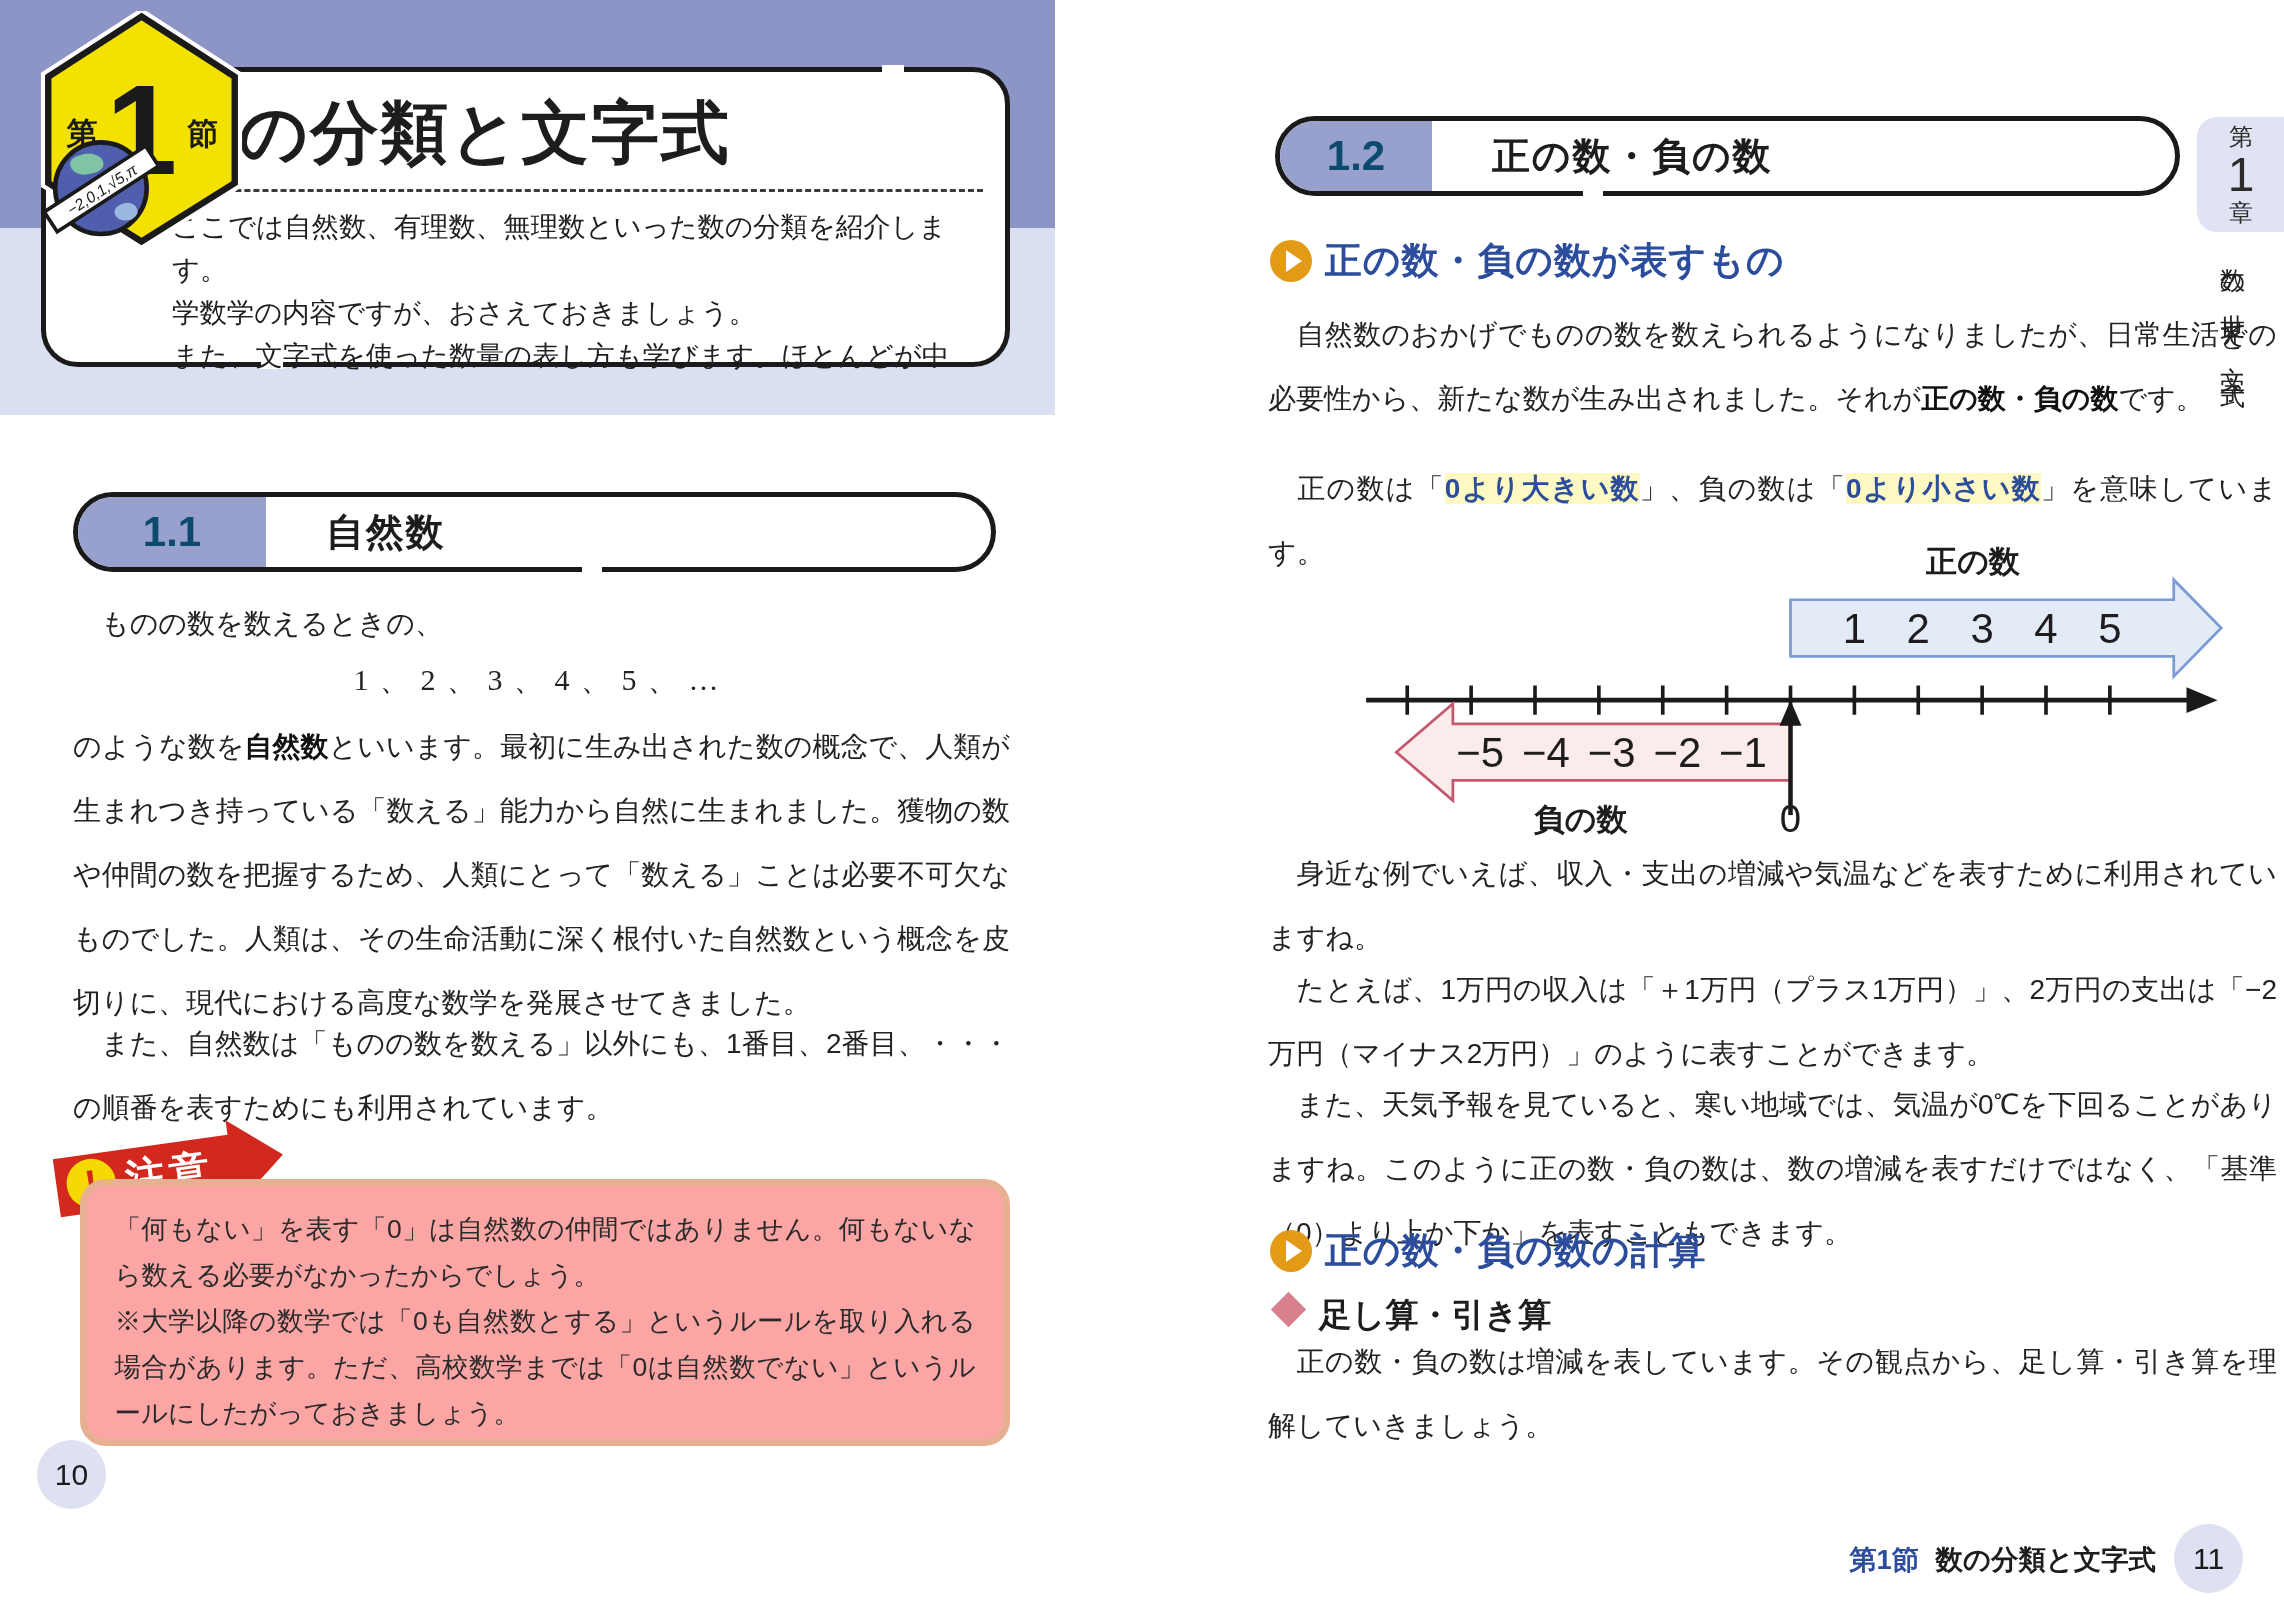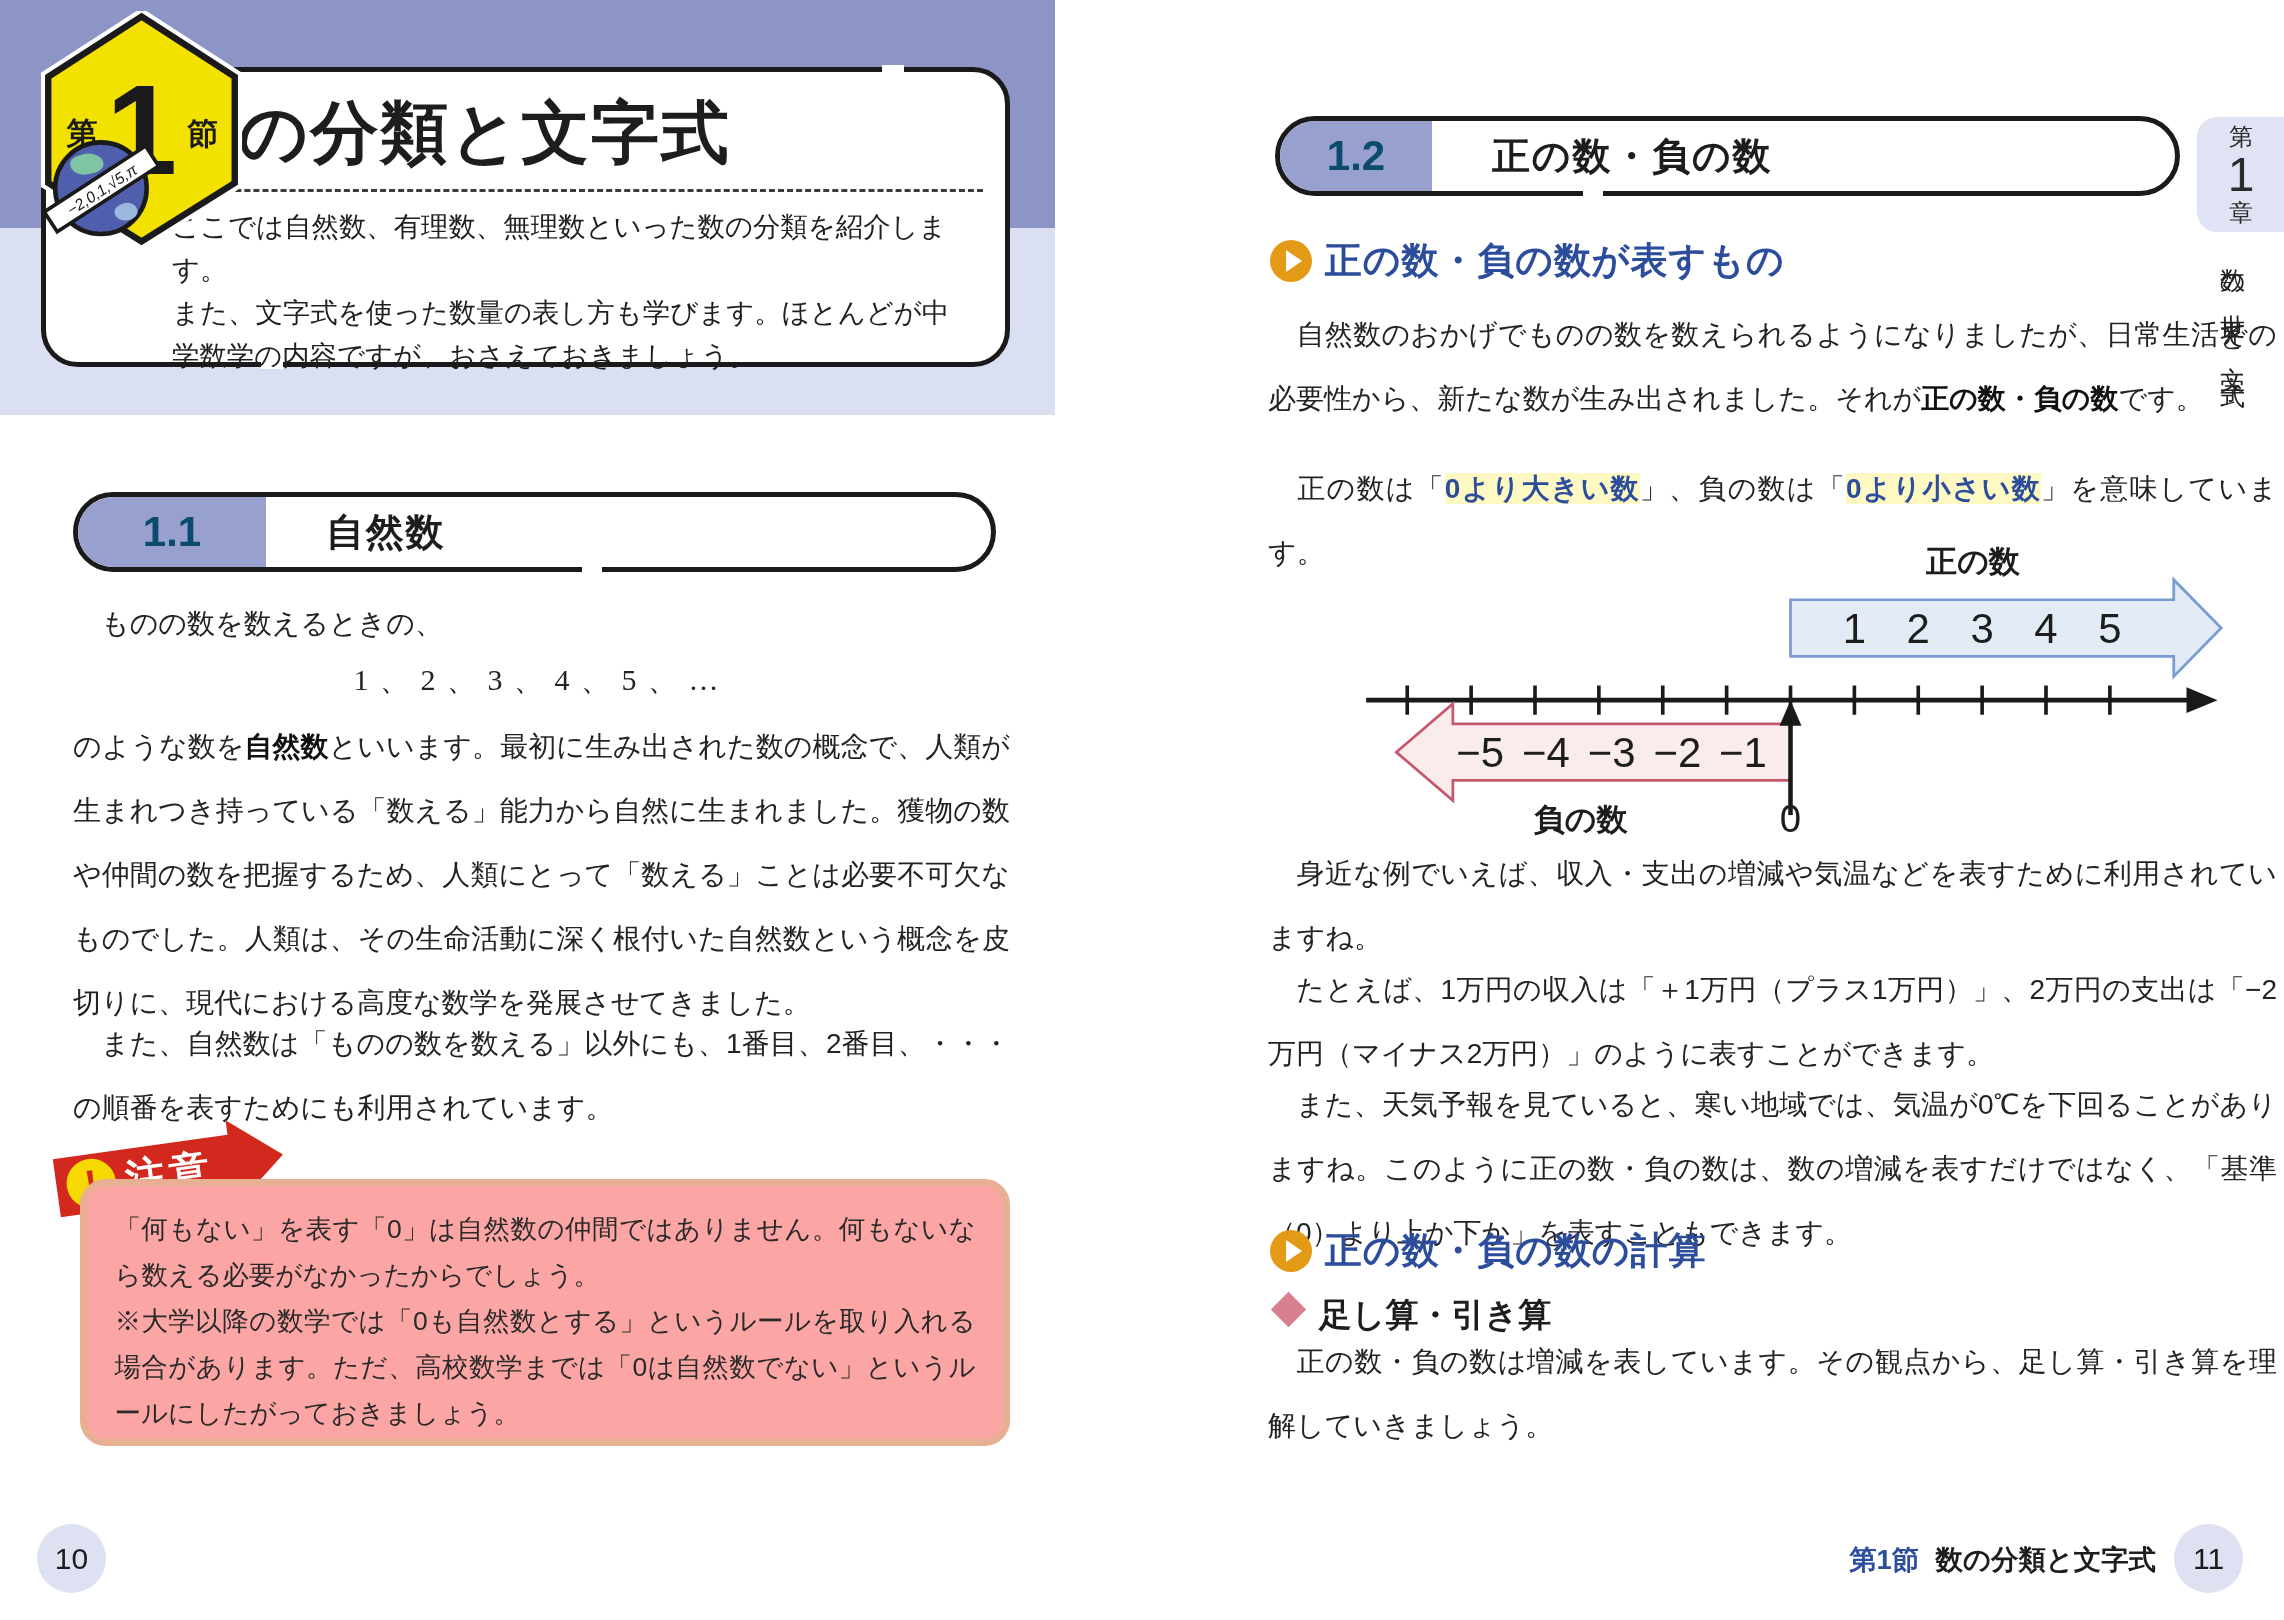--- a/index.html
+++ b/index.html
@@ -72,22 +72,22 @@
     <div class="abs band-dark"></div>
     <div class="abs band-light"></div>
 
     <div class="abs header-box">
       <div class="slit slit-top"></div>
       <div class="slit slit-bottom"></div>
       <div class="abs chapter-title">数の分類と文字式</div>
       <div class="abs title-dash"></div>
       <div class="abs header-desc">
         <div>ここでは自然数、有理数、無理数といった数の分類を紹介します。</div>
+        <div>学数学の内容ですが、おさえておきましょう。</div>
         <div>また、文字式を使った数量の表し方も学びます。ほとんどが中</div>
-        <div>学数学の内容ですが、おさえておきましょう。</div>
       </div>
     </div>
 
     <svg class="abs" style="left:38px;top:11px;" width="207" height="245" viewBox="0 0 226 268">
       <polygon points="113,6 215,72 215,188 113,252 11,188 11,72" fill="#f3e100" stroke="#ffffff" stroke-width="16"></polygon>
       <polygon points="113,6 215,72 215,188 113,252 11,188 11,72" fill="#f3e100" stroke="#1a1a1a" stroke-width="7"></polygon>
       <text x="48" y="146" font-size="34" font-weight="bold" fill="#1a1a1a" text-anchor="middle">第</text>
       <text x="113" y="178" font-size="140" font-weight="bold" fill="#1a1a1a" text-anchor="middle">1</text>
       <text x="180" y="146" font-size="34" font-weight="bold" fill="#1a1a1a" text-anchor="middle">節</text>
     </svg>
@@ -126,21 +126,21 @@
         <text x="50" y="75" font-size="42" font-weight="bold" fill="#d2281e" text-anchor="middle">!</text>
         <text x="88" y="76" font-size="44" font-weight="bold" fill="#ffffff" letter-spacing="4">注意</text>
       </g>
     </svg>
 
     <div class="abs caution-box">
       <div>「何もない」を表す「0」は自然数の仲間ではありません。何もないなら数える必要がなかったからでしょう。</div>
       <div>※大学以降の数学では「0も自然数とする」というルールを取り入れる場合があります。ただ、高校数学までは「0は自然数でない」というルールにしたがっておきましょう。</div>
     </div>
 
-    <div class="abs pg-circle" style="left:37px;top:1524px;">10</div>
+    <div class="abs pg-circle" style="left:37px;top:1440px;">10</div>
   </div>
 
   <div>
 
     <div class="abs sec-box" style="left:1275px;top:116px;width:905px;">
       <div class="sec-num" style="width:152px;">1.2</div>
       <div class="sec-title">正の数・負の数</div>
       <div class="slit" style="left:303px;"></div>
     </div>
 

